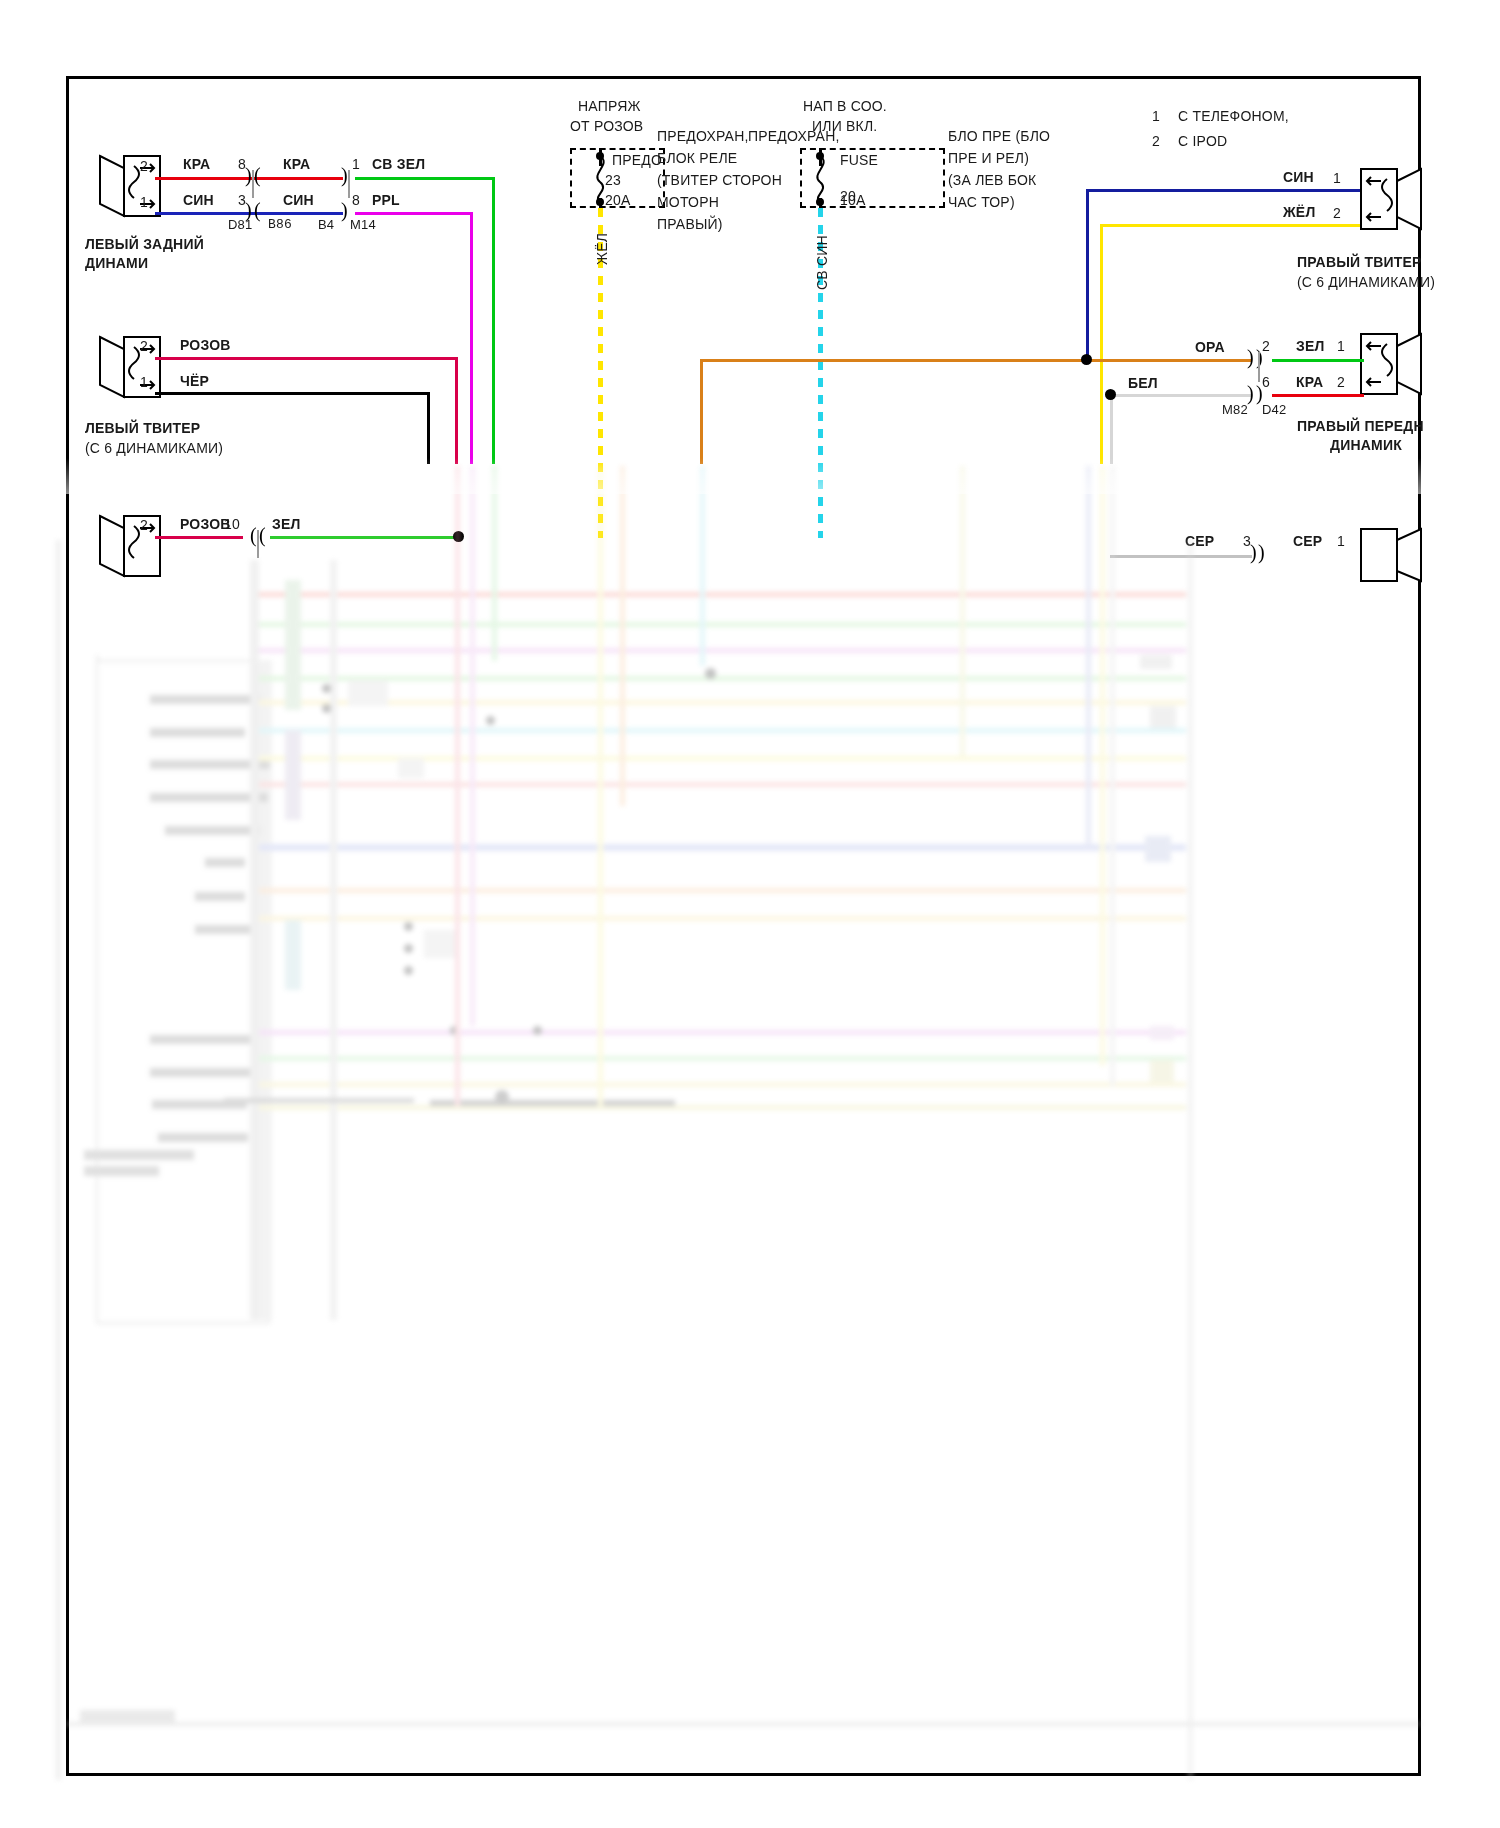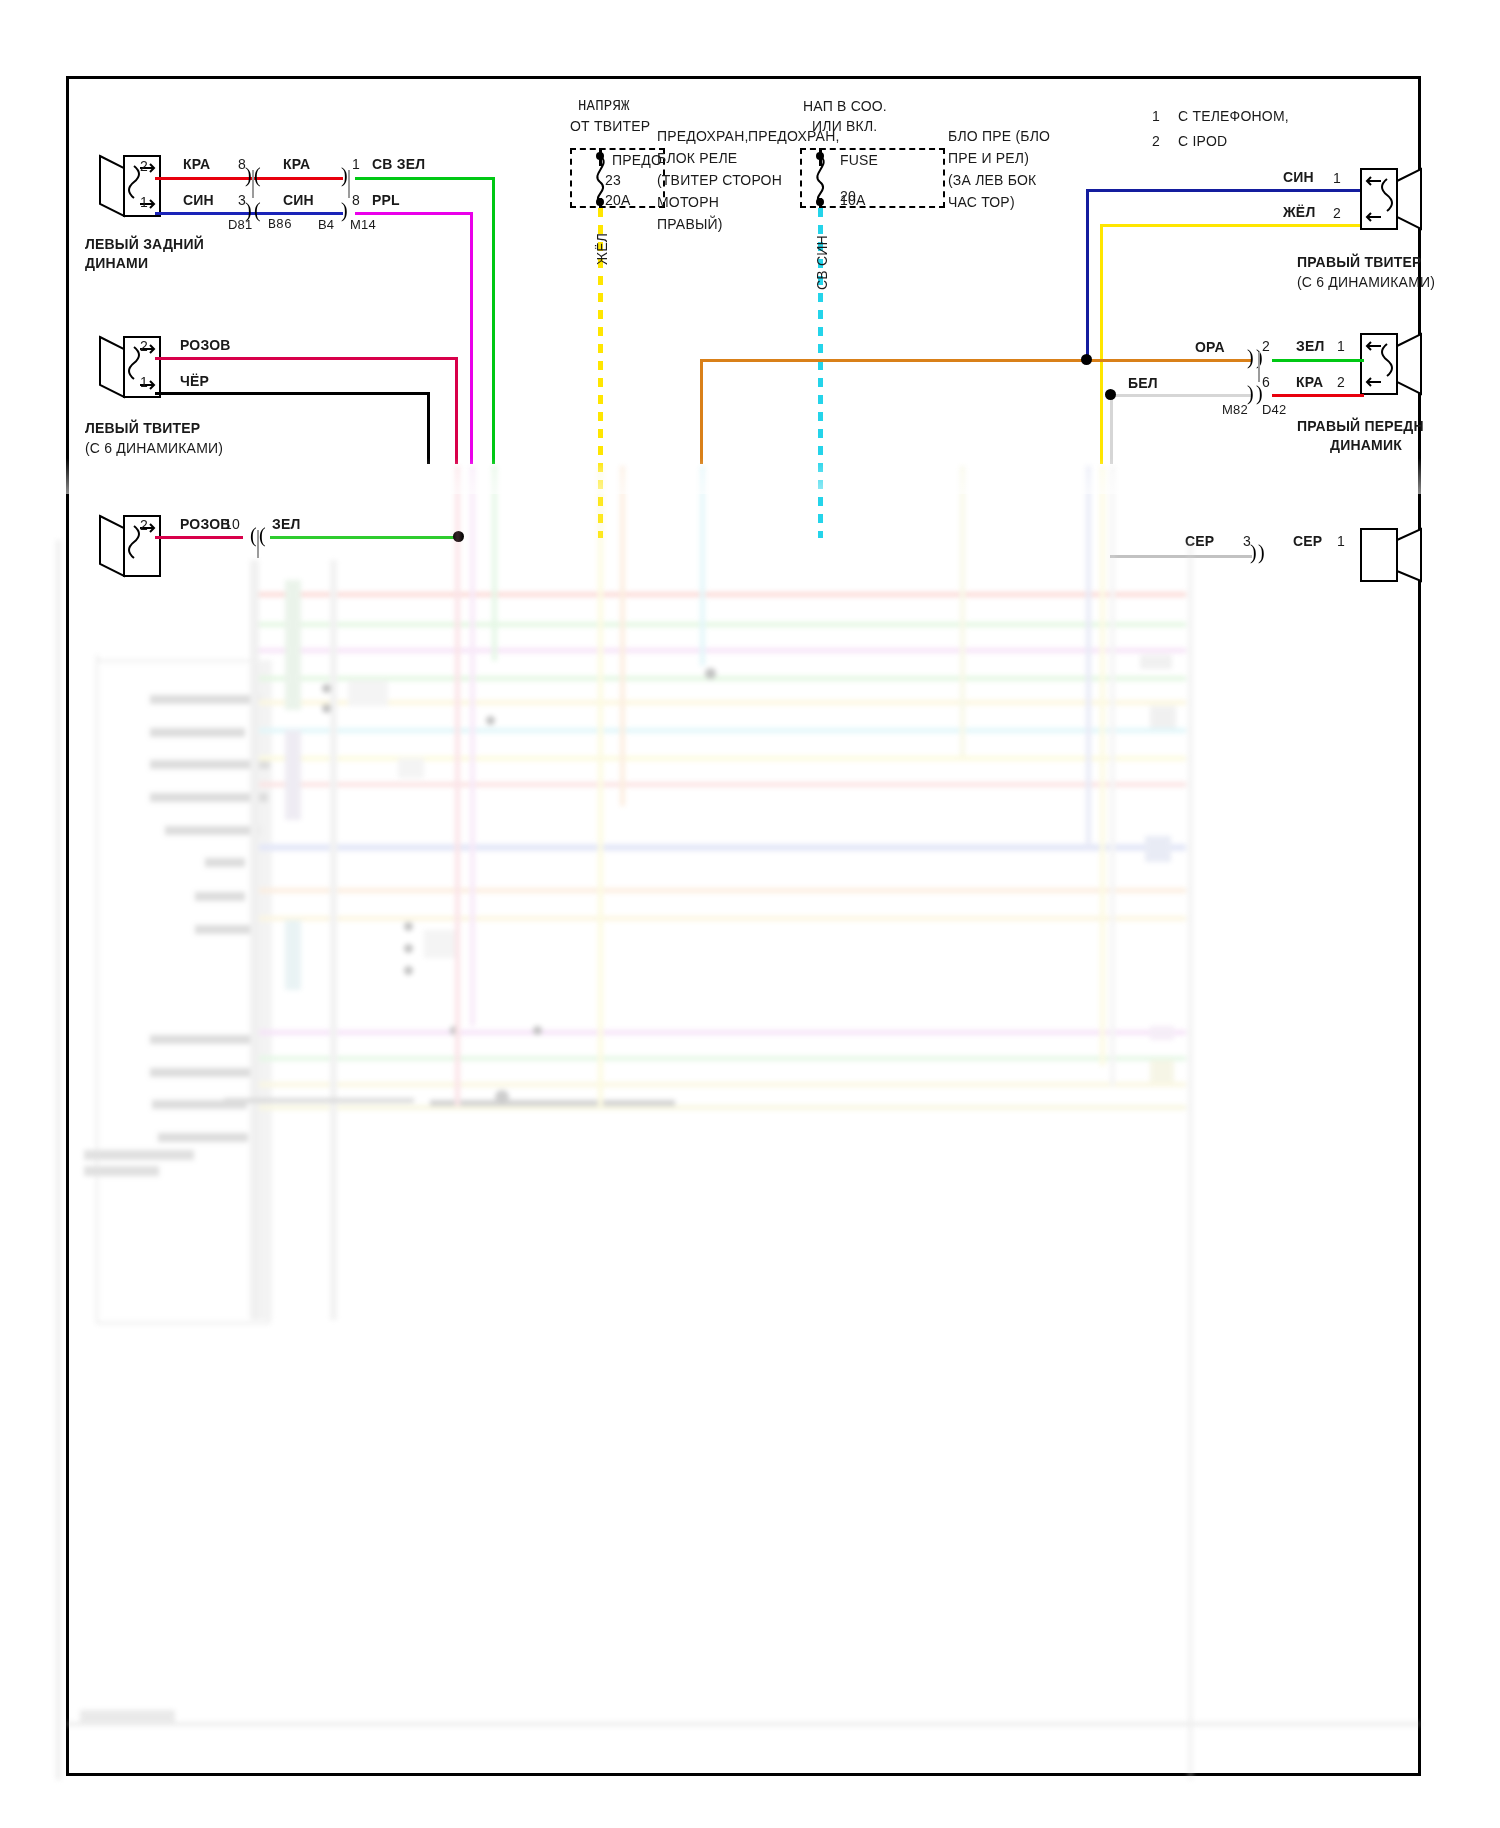--- a/index.html
+++ b/index.html
@@ -78,22 +78,22 @@
 
 <div id="page">
 
   <div class="sheet-border"></div>
 
   <div class="lbl" style="left:1152px;top:108px;">1</div>
   <div class="lbl" style="left:1178px;top:108px;">С ТЕЛЕФОНОМ,</div>
   <div class="lbl" style="left:1152px;top:133px;">2</div>
   <div class="lbl" style="left:1178px;top:133px;">C IPOD</div>
 
-  <div class="lbl" style="left:578px;top:98px;font-family:Liberation Mono, monospace;">НАПРЯЖ</div>
-  <div class="lbl" style="left:570px;top:118px;">ОТ ТВИТЕР</div>
+  <div class="lbl" style="left:578px;top:98px;">НАПРЯЖ</div>
+  <div class="lbl" style="left:570px;top:118px;">ОТ РОЗОВ</div>
 
   <div class="fusebox" style="left:570px;top:148px;width:95px;height:60px;"></div>
 
   <svg style="position:absolute;left:590px;top:150px;" width="40" height="58">
     <path d="M10 6 C 22 14, 0 24, 10 32 C 20 40, 2 46, 10 52" stroke="#000" stroke-width="2" fill="none"></path>
     <circle cx="10" cy="6" r="4" fill="#000"></circle>
     <circle cx="10" cy="52" r="4" fill="#000"></circle>
   </svg>
   <div class="lbl" style="left:612px;top:152px;">ПРЕДО</div>
   <div class="lbl" style="left:605px;top:172px;">23</div>

